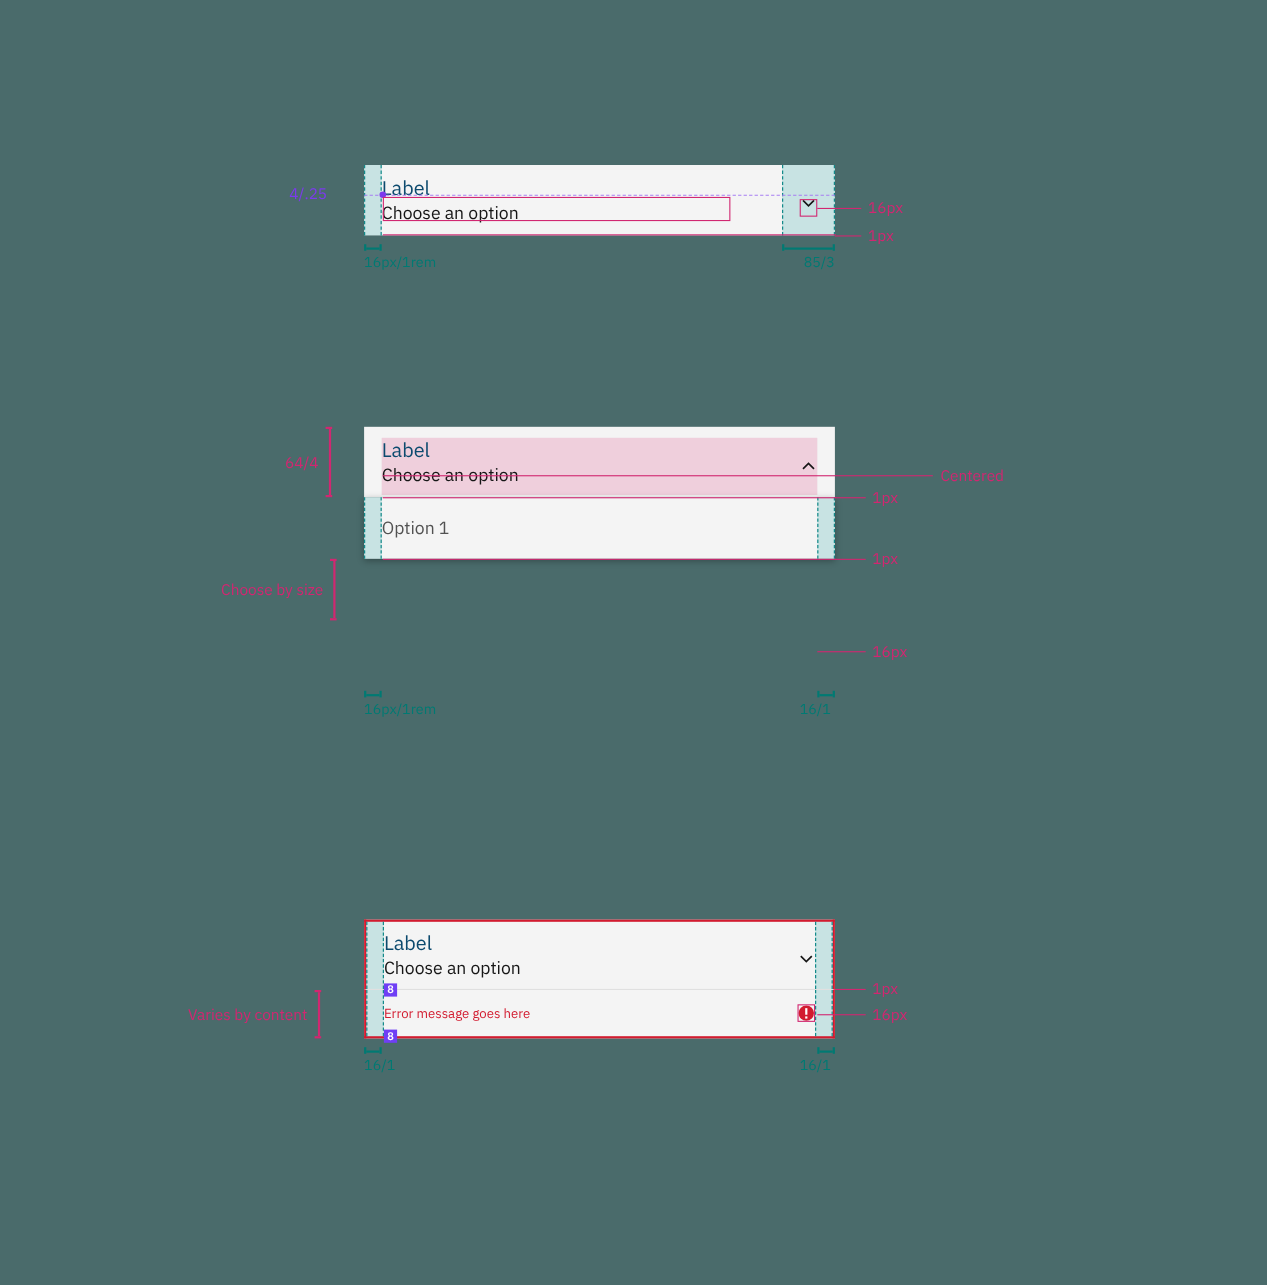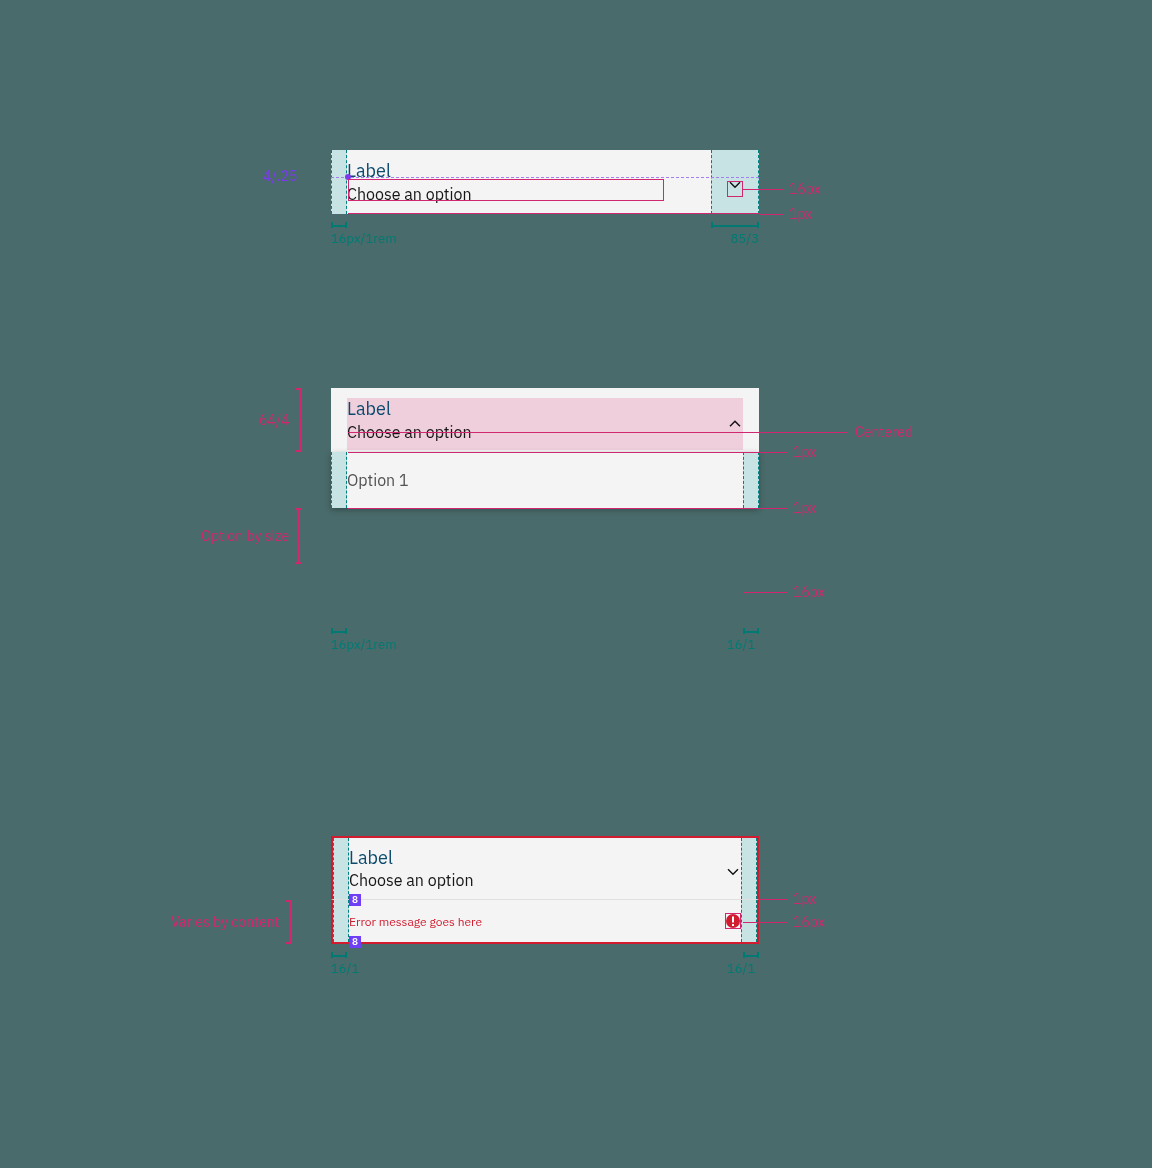--- a/index.html
+++ b/index.html
@@ -304,21 +304,21 @@
   </div>
 
   <div class="cb-line" style="left:428px; top:64px; width:28px;"></div>
   <div class="cb-label" style="left:462px; top:55px;">1px</div>
   <div class="cb-line" style="left:428px; top:120px; width:28px;"></div>
   <div class="cb-label" style="left:462px; top:111px;">1px</div>
   <div class="cb-line" style="left:412px; top:204px; width:44px;"></div>
   <div class="cb-label" style="left:462px; top:195px;">16px</div>
 
   <div class="meas-v" style="left:-130px; top:120px; height:56px;">
-    <div class="txt">Option by size</div>
+    <div class="txt">Choose by size</div>
     <div class="bar" style="height:56px;"></div>
   </div>
 
   <div class="meas-h" style="left:0; top:240px; width:16px;">
     <div class="bar" style="width:16px;"></div>
     <div class="txt">16px/1rem</div>
   </div>
   <div class="meas-h" style="left:412px; top:240px; width:16px;">
     <div class="bar" style="width:16px;"></div>
     <div class="txt" style="margin-left:-16px;">16/1</div>

